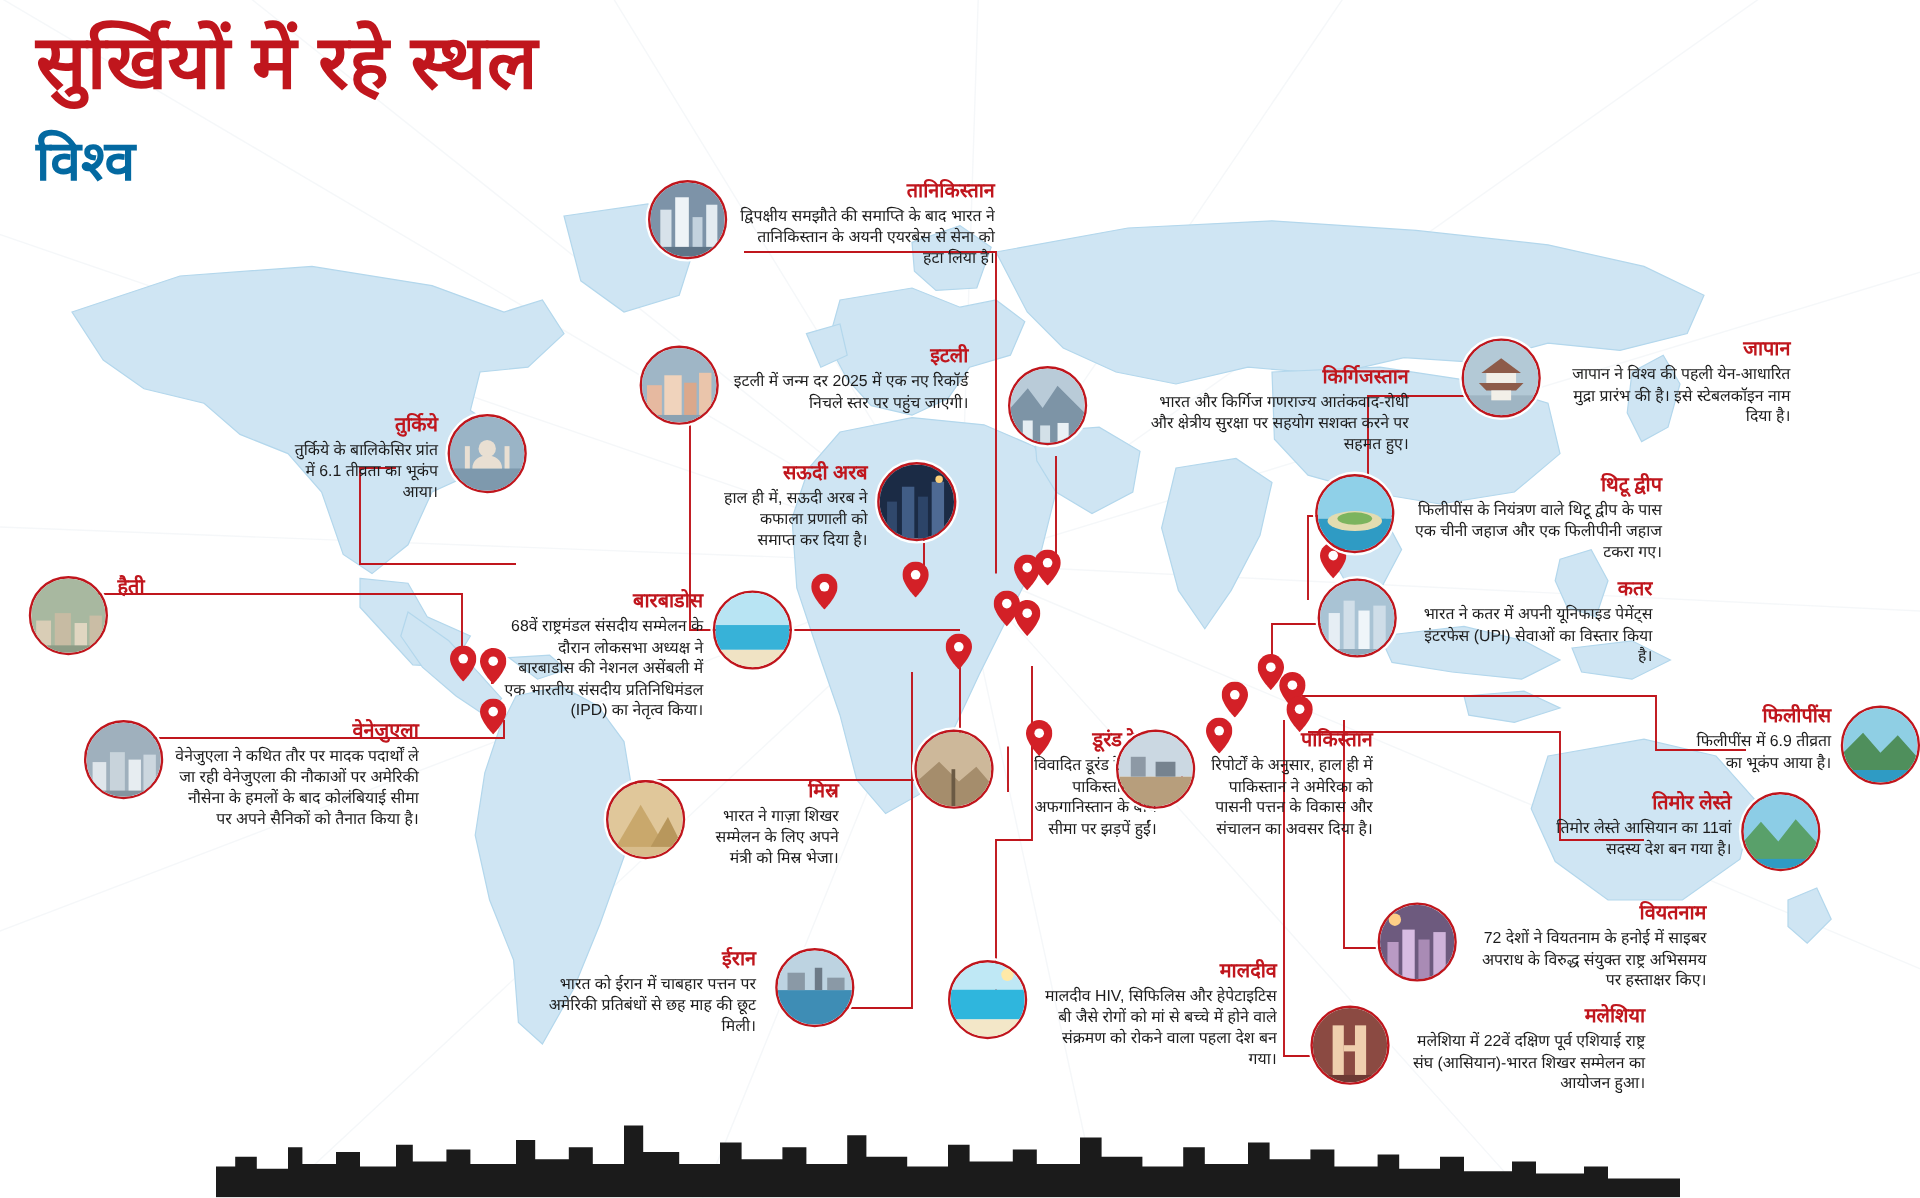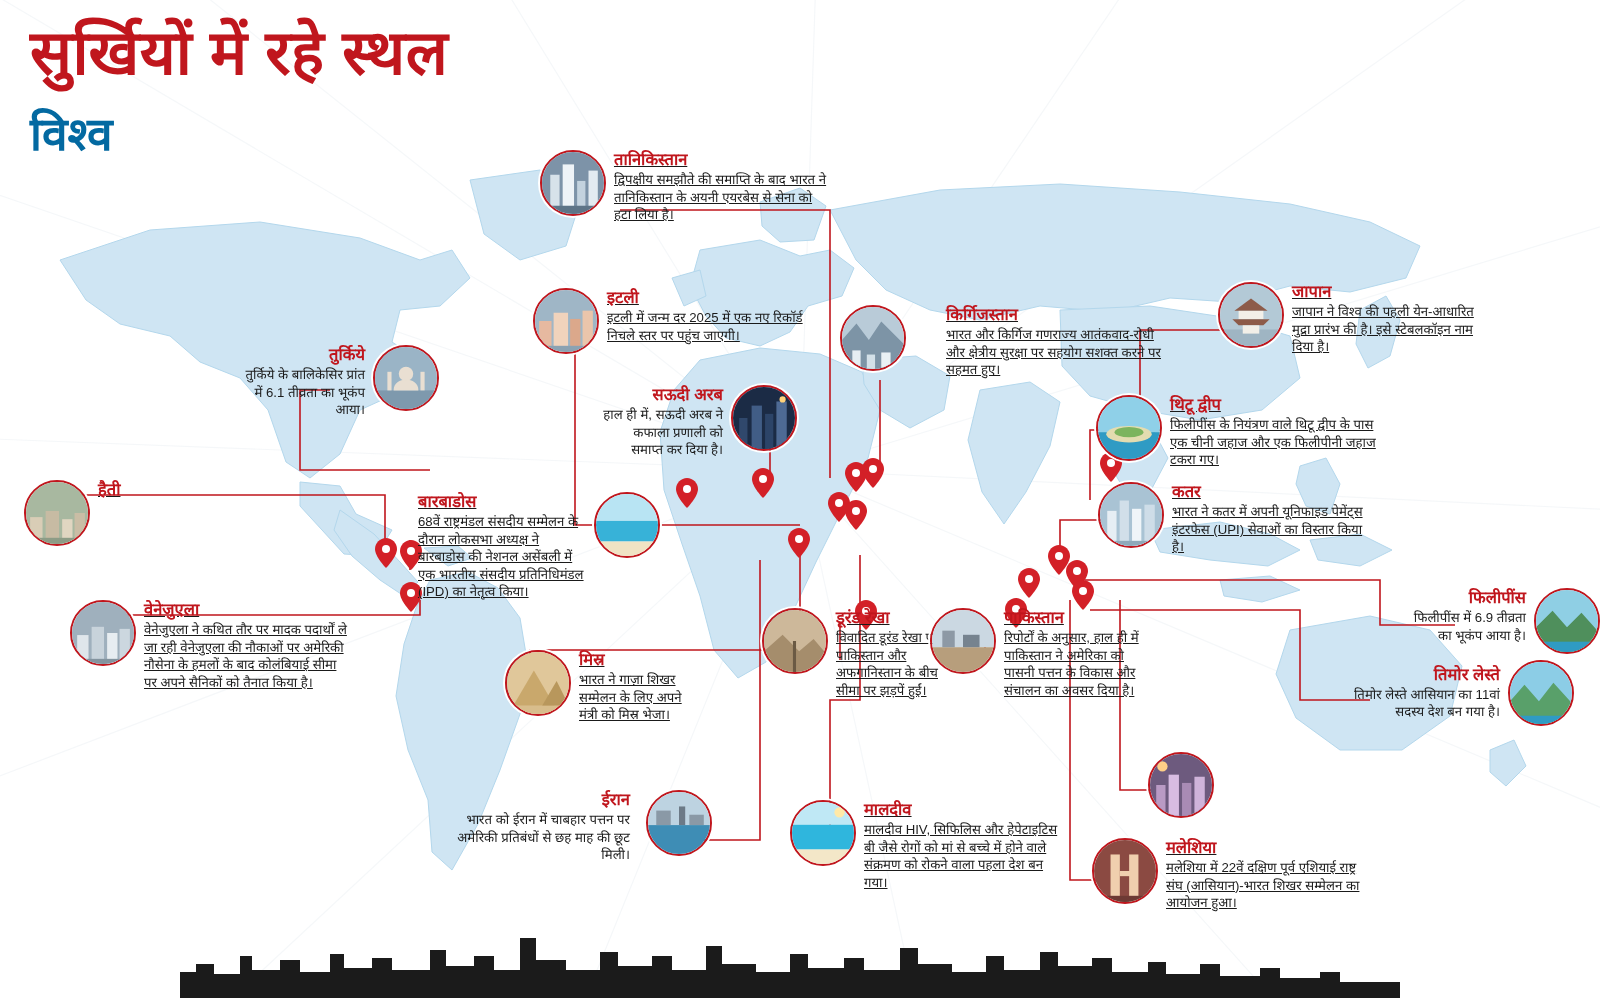--- a/index.html
+++ b/index.html
@@ -45,21 +45,21 @@
   .thumb{
     width:62px;height:62px;border-radius:50%;flex:0 0 62px;
     border:2.5px solid #c0161d;overflow:hidden;position:relative;
     box-shadow:0 0 0 2px #fff;
   }
   .thumb svg{width:100%;height:100%;display:block;}
   .ctext{max-width:215px;}
   .ctitle{color:#c0161d;font-weight:700;font-size:16.5px;line-height:1.15;margin-bottom:2px;}
   .cbody{font-size:13.2px;line-height:1.33;color:#1c1c1c;}
   .ta-r{text-align:right;}
-  .ta-l{text-align:left;text-decoration:underline;}
+  .ta-l{text-align:right;}
 </style>
 </head>
 <body>
 
 <div class="rays">
   <svg viewBox="0 0 1600 998" preserveAspectRatio="none">
     <g stroke="#e9eef2" stroke-width="1.2" fill="none">
       <line x1="800" y1="470" x2="-200" y2="-120"></line>
       <line x1="800" y1="470" x2="60" y2="-120"></line>
       <line x1="800" y1="470" x2="420" y2="-150"></line>
@@ -520,21 +520,21 @@
         <rect x="10" y="20" width="12" height="16" fill="#8d99a5"></rect>
         <rect x="30" y="24" width="16" height="12" fill="#76838f"></rect>
       </svg>
   </div>
   <div class="ctext ta-l" style="max-width:140px">
     <div class="ctitle">पाकिस्तान</div>
     <div class="cbody">रिपोर्टों के अनुसार, हाल ही में पाकिस्तान ने अमेरिका को पासनी पत्तन के विकास और संचालन का अवसर दिया है।</div>
   </div>
 </div>
 
-<div class="callout right-img" style="left:1328px;top:660px;align-items:center;">
+<div class="callout right-img" style="left:1271px;top:660px;">
   <div class="thumb">
     <svg viewBox="0 0 60 60">
         <rect width="60" height="60" fill="#8ccde6"></rect>
         <path d="M0 38 L14 22 L28 38 L42 20 L60 40 L60 60 L0 60Z" fill="#59a06a"></path>
         <rect y="52" width="60" height="8" fill="#2f9bc4"></rect>
       </svg>
   </div>
   <div class="ctext ta-r" style="max-width:172px">
     <div class="ctitle">तिमोर लेस्ते</div>
     <div class="cbody">तिमोर लेस्ते आसियान का 11वां सदस्य देश बन गया है।</div>
@@ -544,20 +544,24 @@
 <div class="callout" style="left:1148px;top:752px;">
   <div class="thumb">
     <svg viewBox="0 0 60 60">
         <rect width="60" height="60" fill="#6d5a7e"></rect>
         <rect x="6" y="30" width="9" height="30" fill="#b99ac4"></rect>
         <rect x="18" y="20" width="10" height="40" fill="#d8bce2"></rect>
         <rect x="31" y="28" width="9" height="32" fill="#a98bb5"></rect>
         <rect x="43" y="22" width="10" height="38" fill="#cfb3da"></rect>
         <circle cx="12" cy="12" r="5" fill="#ffcf87"></circle>
       </svg>
+  </div>
+  <div class="ctext ta-l" style="max-width:200px">
+    <div class="ctitle">वियतनाम</div>
+    <div class="cbody">72 देशों ने वियतनाम के हनोई में साइबर अपराध के विरुद्ध संयुक्त राष्ट्र अभिसमय पर हस्ताक्षर किए।</div>
   </div>
 </div>
 
 <div class="callout right-img" style="left:440px;top:790px;gap:16px;">
   <div class="thumb">
     <svg viewBox="0 0 60 60">
         <rect width="60" height="32" fill="#bdd3e1"></rect>
         <rect y="32" width="60" height="28" fill="#3e8db5"></rect>
         <rect x="8" y="18" width="14" height="14" fill="#8a99a6"></rect>
         <rect x="30" y="14" width="6" height="18" fill="#6c7a87"></rect>

